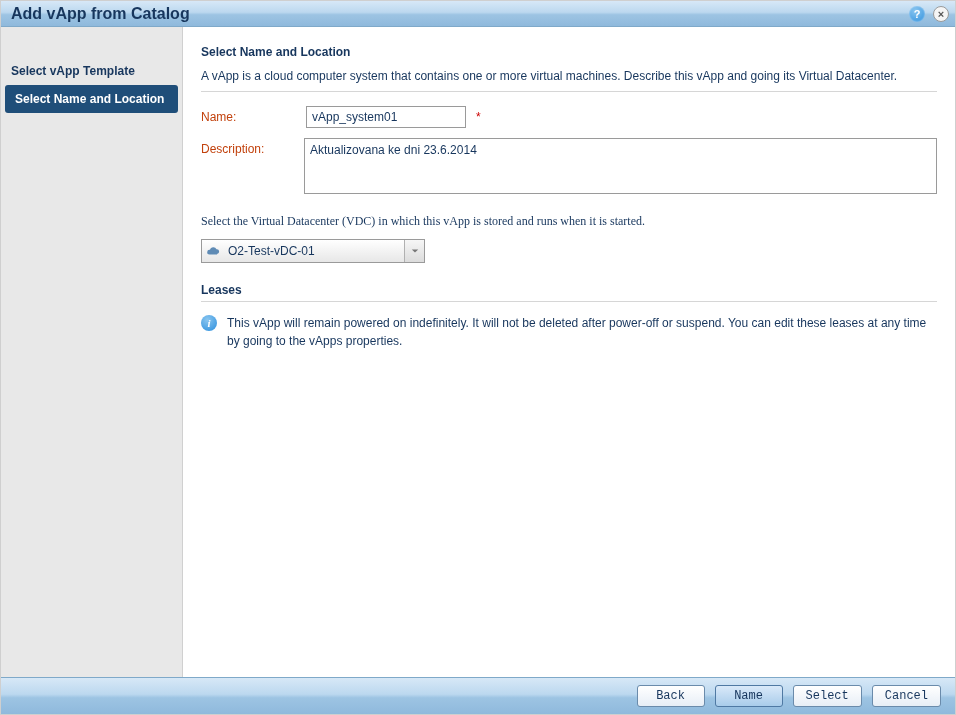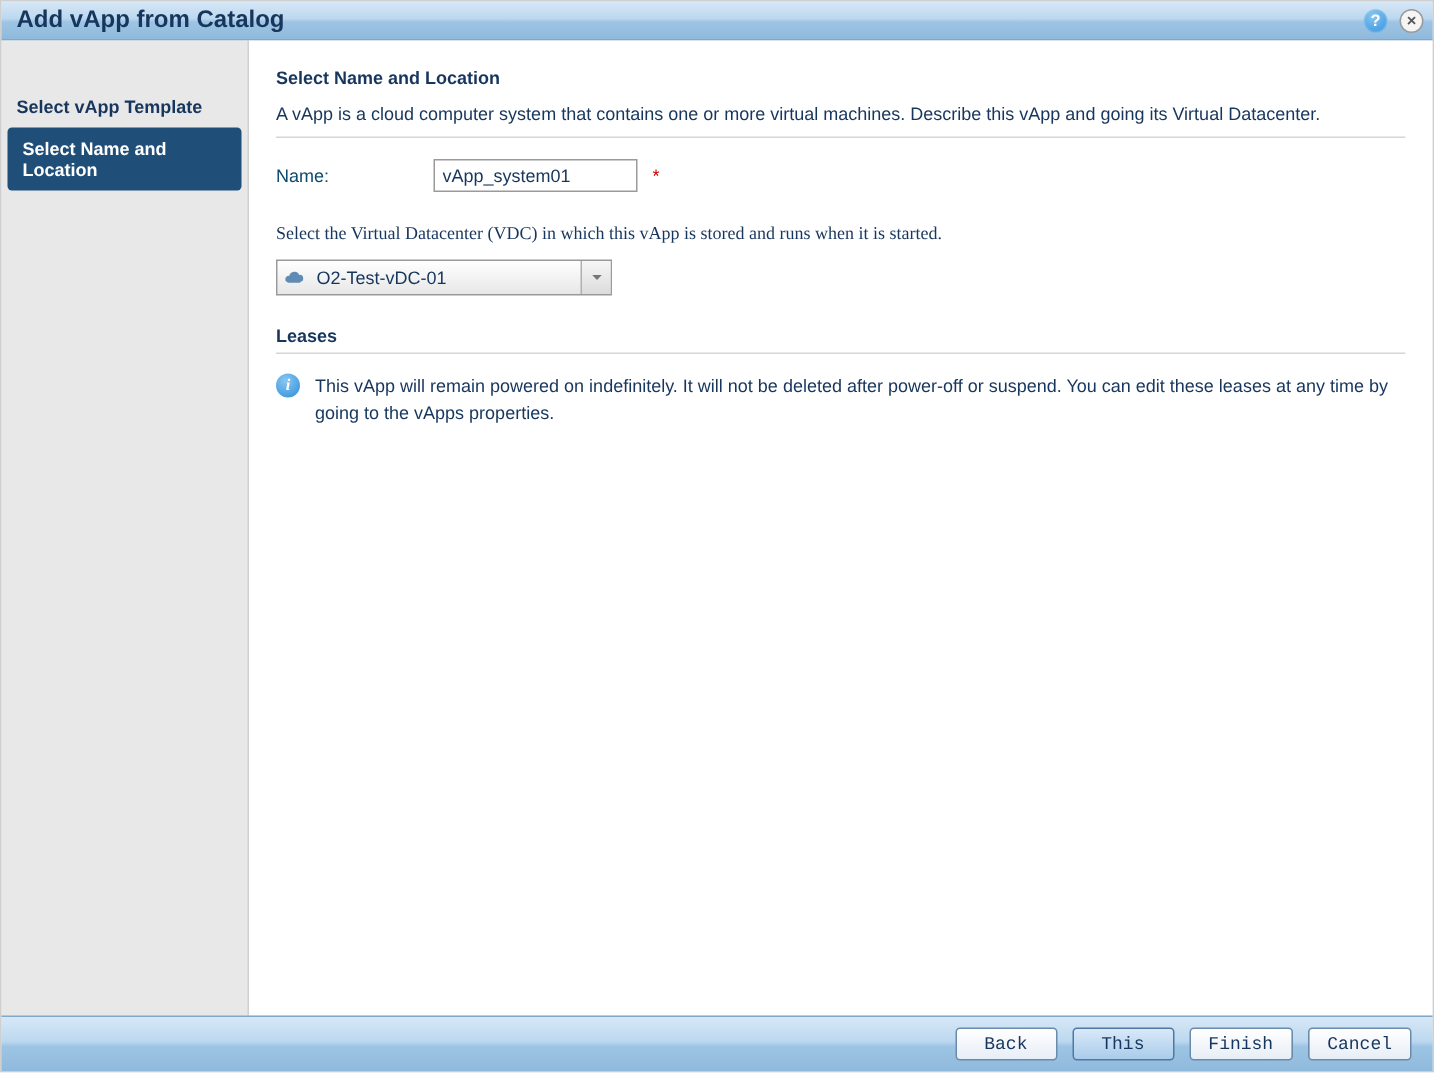--- a/index.html
+++ b/index.html
@@ -30,21 +30,21 @@
     width: 16px; height: 16px; border-radius: 50%;
     background: #f5f5f5; border: 1px solid #9a9a9a;
     color: #555; font-size: 11px; text-align: center; line-height: 14px;
     font-weight: bold; cursor: pointer;
   }
   .body {
     position: absolute; top: 26px; bottom: 37px; left: 0; right: 0;
     display: flex;
   }
   .sidebar {
-    width: 165px; background: #e8e8e8; padding-top: 30px;
+    width: 182px; background: #e8e8e8; padding-top: 30px;
     border-right: 1px solid #d0d0d0;
   }
   .step {
     padding: 7px 10px 7px 10px; font-size: 12px; color: #17365d; font-weight: bold;
     cursor: pointer;
   }
   .step.active {
     background: #1f4e79; color: #fff; border-radius: 3px; margin: 0 4px 0 4px;
   }
   .content {
@@ -56,24 +56,24 @@
   .intro {
     color: #17365d; margin-bottom: 8px;
   }
   .hr {
     border: none; border-top: 1px solid #d6d6d6; margin: 6px 0 14px 0;
   }
   .form-row {
     display: flex; align-items: flex-start; margin-bottom: 10px;
   }
   .form-row .label {
-    width: 105px; color: #0c4a6e; padding-top: 4px;
+    width: 105px; color: #c2410c; padding-top: 4px;
   }
   .form-row input[type="text"] {
-    width: 136px; height: 22px; border: 1px solid #9a9a9a;
+    width: 160px; height: 22px; border: 1px solid #9a9a9a;
     padding: 2px 5px; font-family: Arial; font-size: 12px; color: #17365d;
     background: #fff;
   }
   .req {
     color: #c00; margin-left: 10px; padding-top: 4px;
   }
   .form-row textarea {
     width: 645px; height: 56px; border: 1px solid #9a9a9a;
     padding: 4px 5px; font-family: Arial; font-size: 12px; color: #17365d;
     resize: none; background: #fff;
@@ -167,20 +167,24 @@
       <div class="section-title">Select Name and Location</div>
       <div class="intro">A vApp is a cloud computer system that contains one or more virtual machines. Describe this vApp and going its Virtual Datacenter.</div>
       <hr class="hr">
 
       <div class="form-row">
         <div class="label">Name:</div>
         <input type="text" value="vApp_system01" style="">
         <div class="req">*</div>
       </div>
 
+      <div class="form-row">
+        <div class="label">Description:</div>
+        <textarea style="">Aktualizovana ke dni 23.6.2014</textarea>
+      </div>
 
       <div class="subsection">
         <div class="subtext">Select the Virtual Datacenter (VDC) in which this vApp is stored and runs when it is started.</div>
         <div class="combo">
           <span class="combo-icon">
             <svg viewBox="0 0 24 24">
                 <path fill="#5f8bb5" d="M19 18H6a4 4 0 1 1 .7-7.95A6 6 0 0 1 18 9a4 4 0 0 1 1 8z"></path>
               </svg>
           </span>
           <span class="combo-text">O2-Test-vDC-01</span>
@@ -198,18 +202,18 @@
           <div class="info-icon">i</div>
           <div class="info-text">This vApp will remain powered on indefinitely. It will not be deleted after power-off or suspend. You can edit these leases at any time by going to the vApps properties.</div>
         </div>
       </div>
 
     </div>
   </div>
 
   <div class="footer">
     <button class="btn">Back</button>
-    <button class="btn primary">This</button>
-    <button class="btn">Finish</button>
+    <button class="btn primary">Name</button>
+    <button class="btn">Select</button>
     <button class="btn">Cancel</button>
   </div>
 
 </div>
 
 </body></html>

